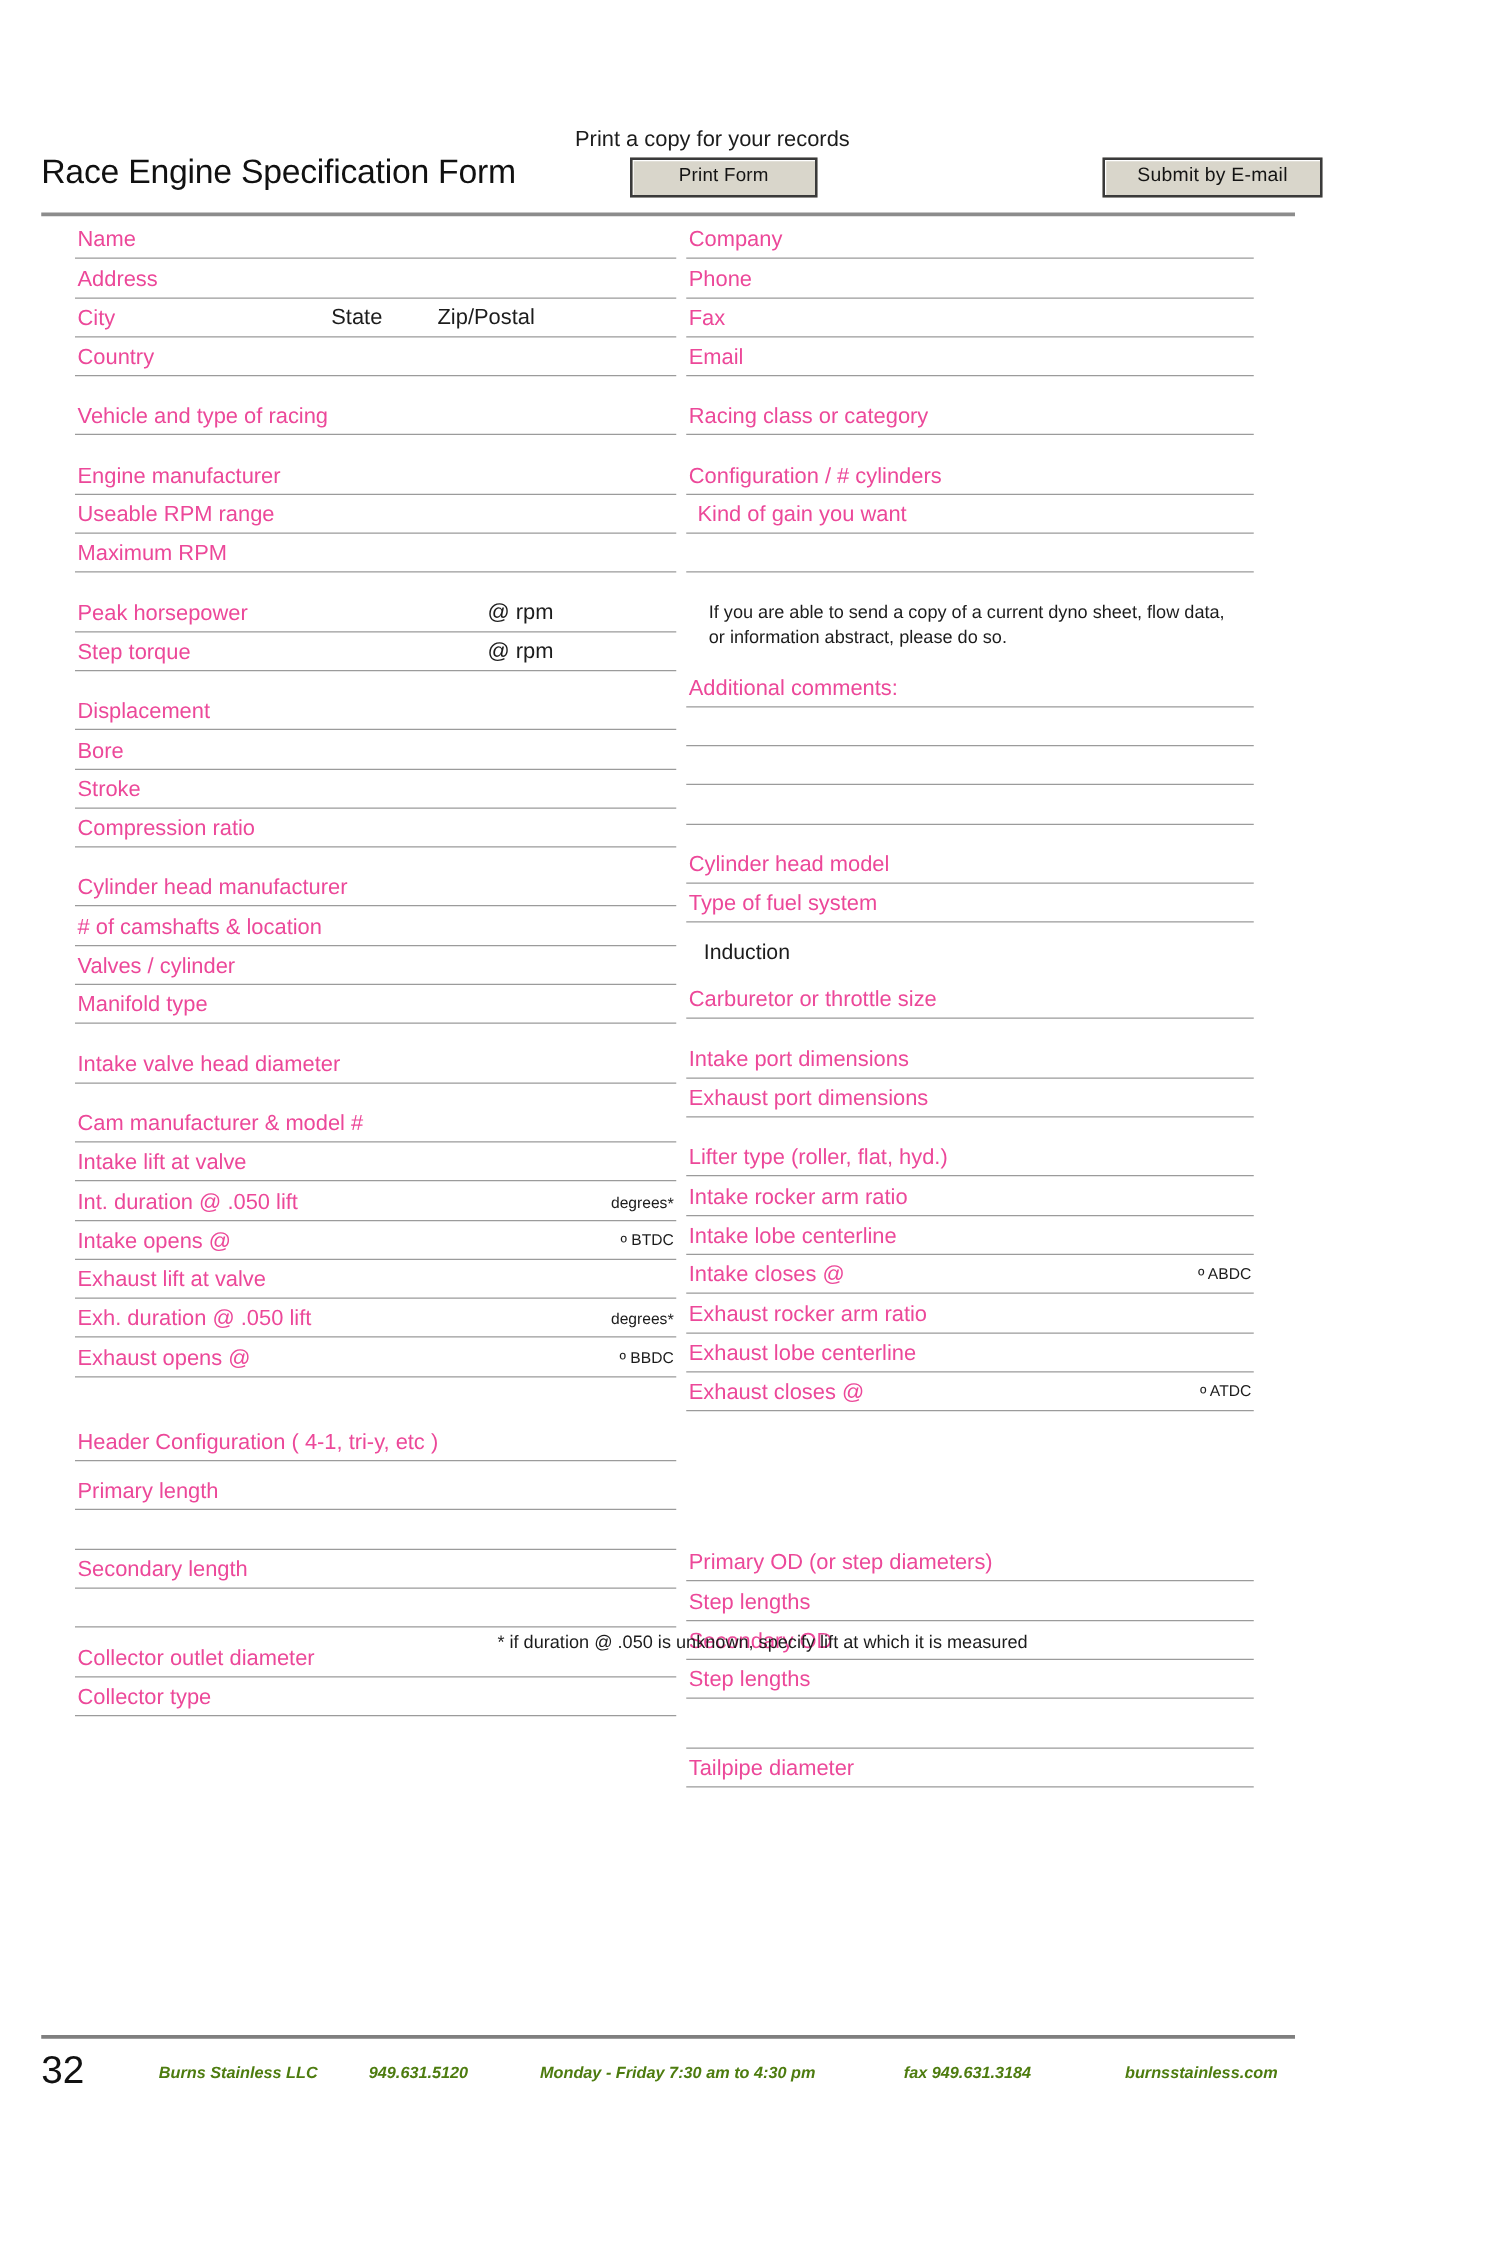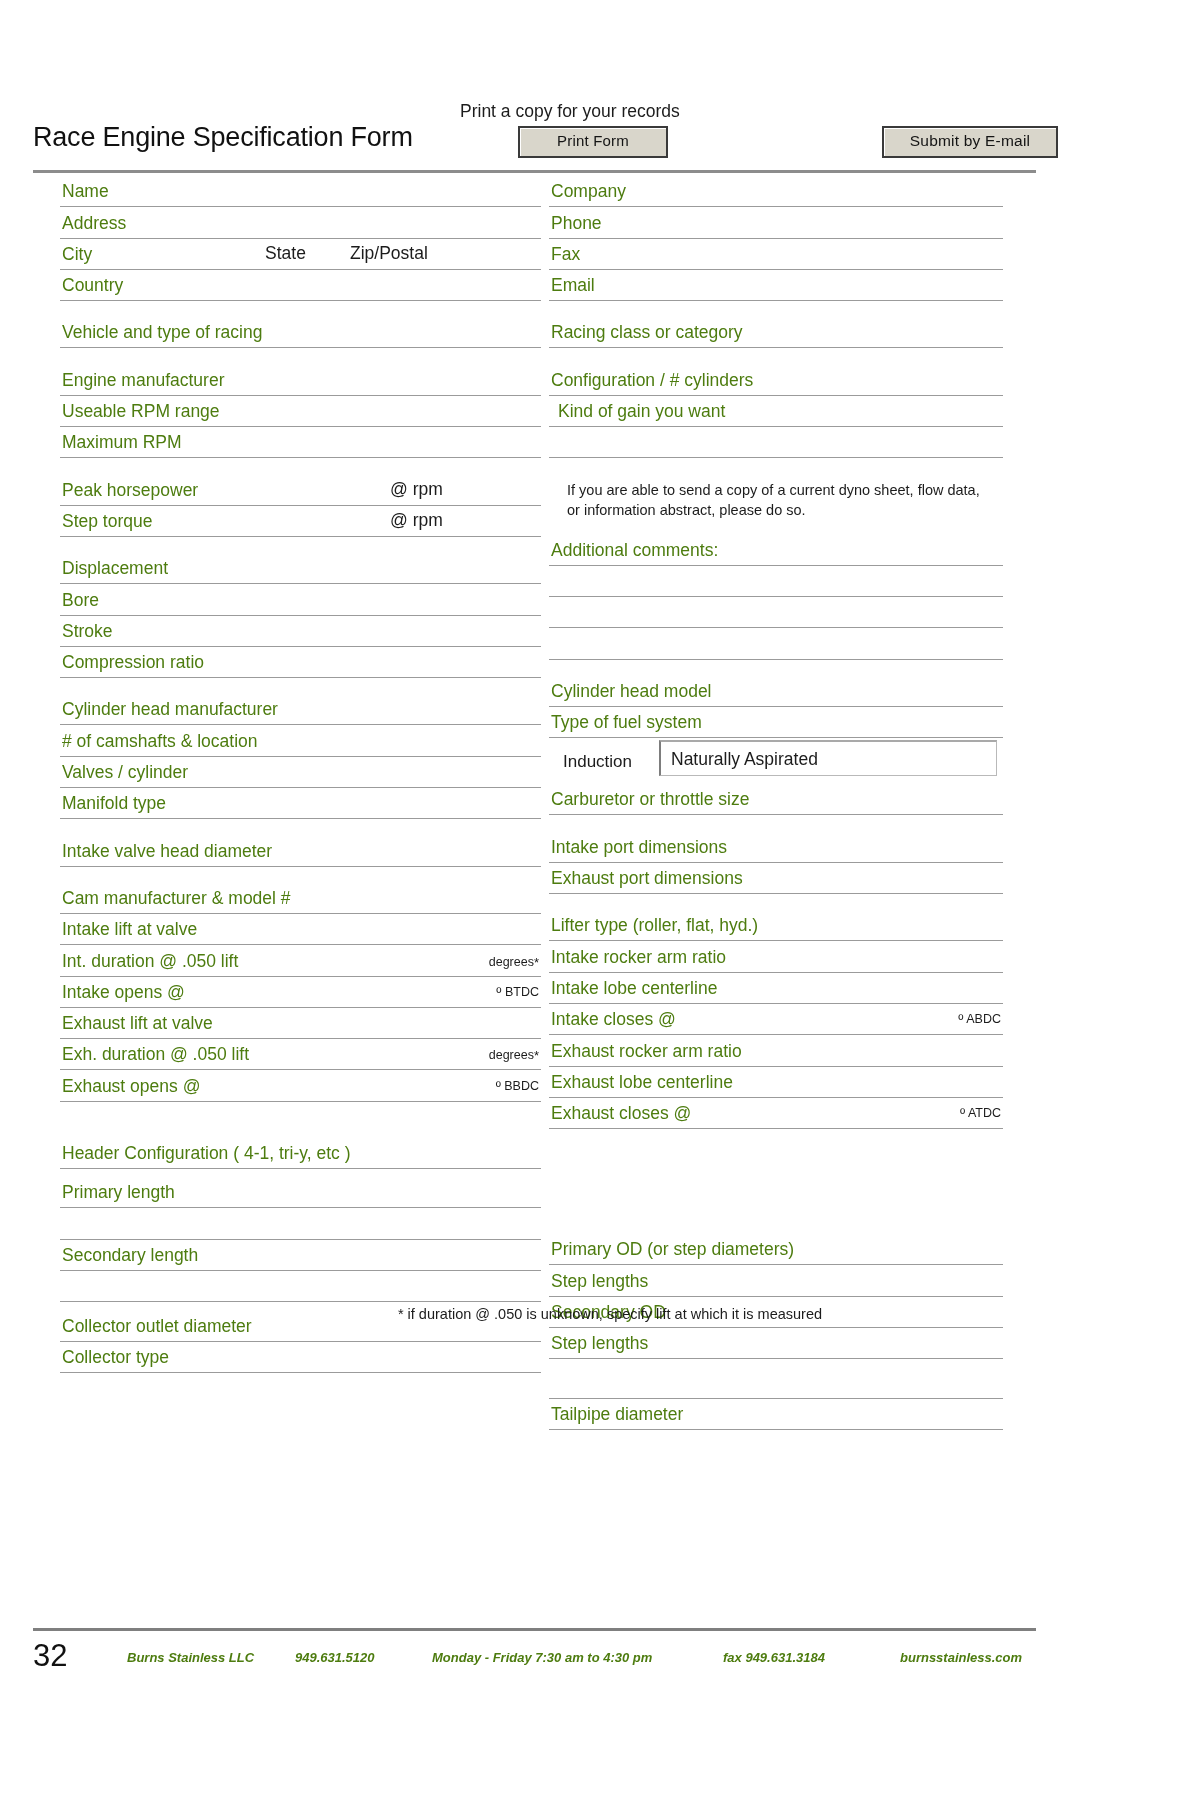--- a/index.html
+++ b/index.html
@@ -54,21 +54,21 @@
     border: 2px solid #3a3a3a;
     box-shadow: 1px 1px 0 #ffffff inset;
     color: #141414;
     text-align: center;
     font-size: 15px;
     line-height: 26px;
     letter-spacing: 0.2px;
     cursor: pointer;
   }
   .btn-print {
-    left: 518px;
+    left: 504px;
     top: 126px;
     width: 146px;
     height: 28px;
   }
   .btn-submit {
     left: 840px;
     top: 126px;
     width: 172px;
     height: 28px;
     font-size: 15.5px;
@@ -105,21 +105,21 @@
     border-bottom: 1.6px solid #9b9b9b;
     box-sizing: border-box;
   }
   .field.blank { }
   .field .lbl {
     position: absolute;
     left: 2px;
     bottom: 5px;
     font-size: 17.5px;
     line-height: 20px;
-    color: #4d7c0f;
+    color: #ec4899;
     white-space: nowrap;
   }
   .field .lbl.indent { left: 9px; }
 
   
   .field .sub {
     position: absolute;
     bottom: 5px;
     font-size: 17.5px;
     color: #1c1c1c;
@@ -432,23 +432,20 @@
 
       <div class="field">
         <span class="lbl">Cylinder head model</span>
       </div>
       <div class="field">
         <span class="lbl">Type of fuel system</span>
       </div>
 
       <div class="induction-row">
         <span class="induction-label">Induction</span>
-        <div class="induction-box">
-          <span class="induction-value">Naturally Aspirated</span>
-        </div>
       </div>
 
       <div class="field">
         <span class="lbl">Carburetor or throttle size</span>
       </div>
 
       <div class="gap"></div>
 
       <div class="field">
         <span class="lbl">Intake port dimensions</span>

